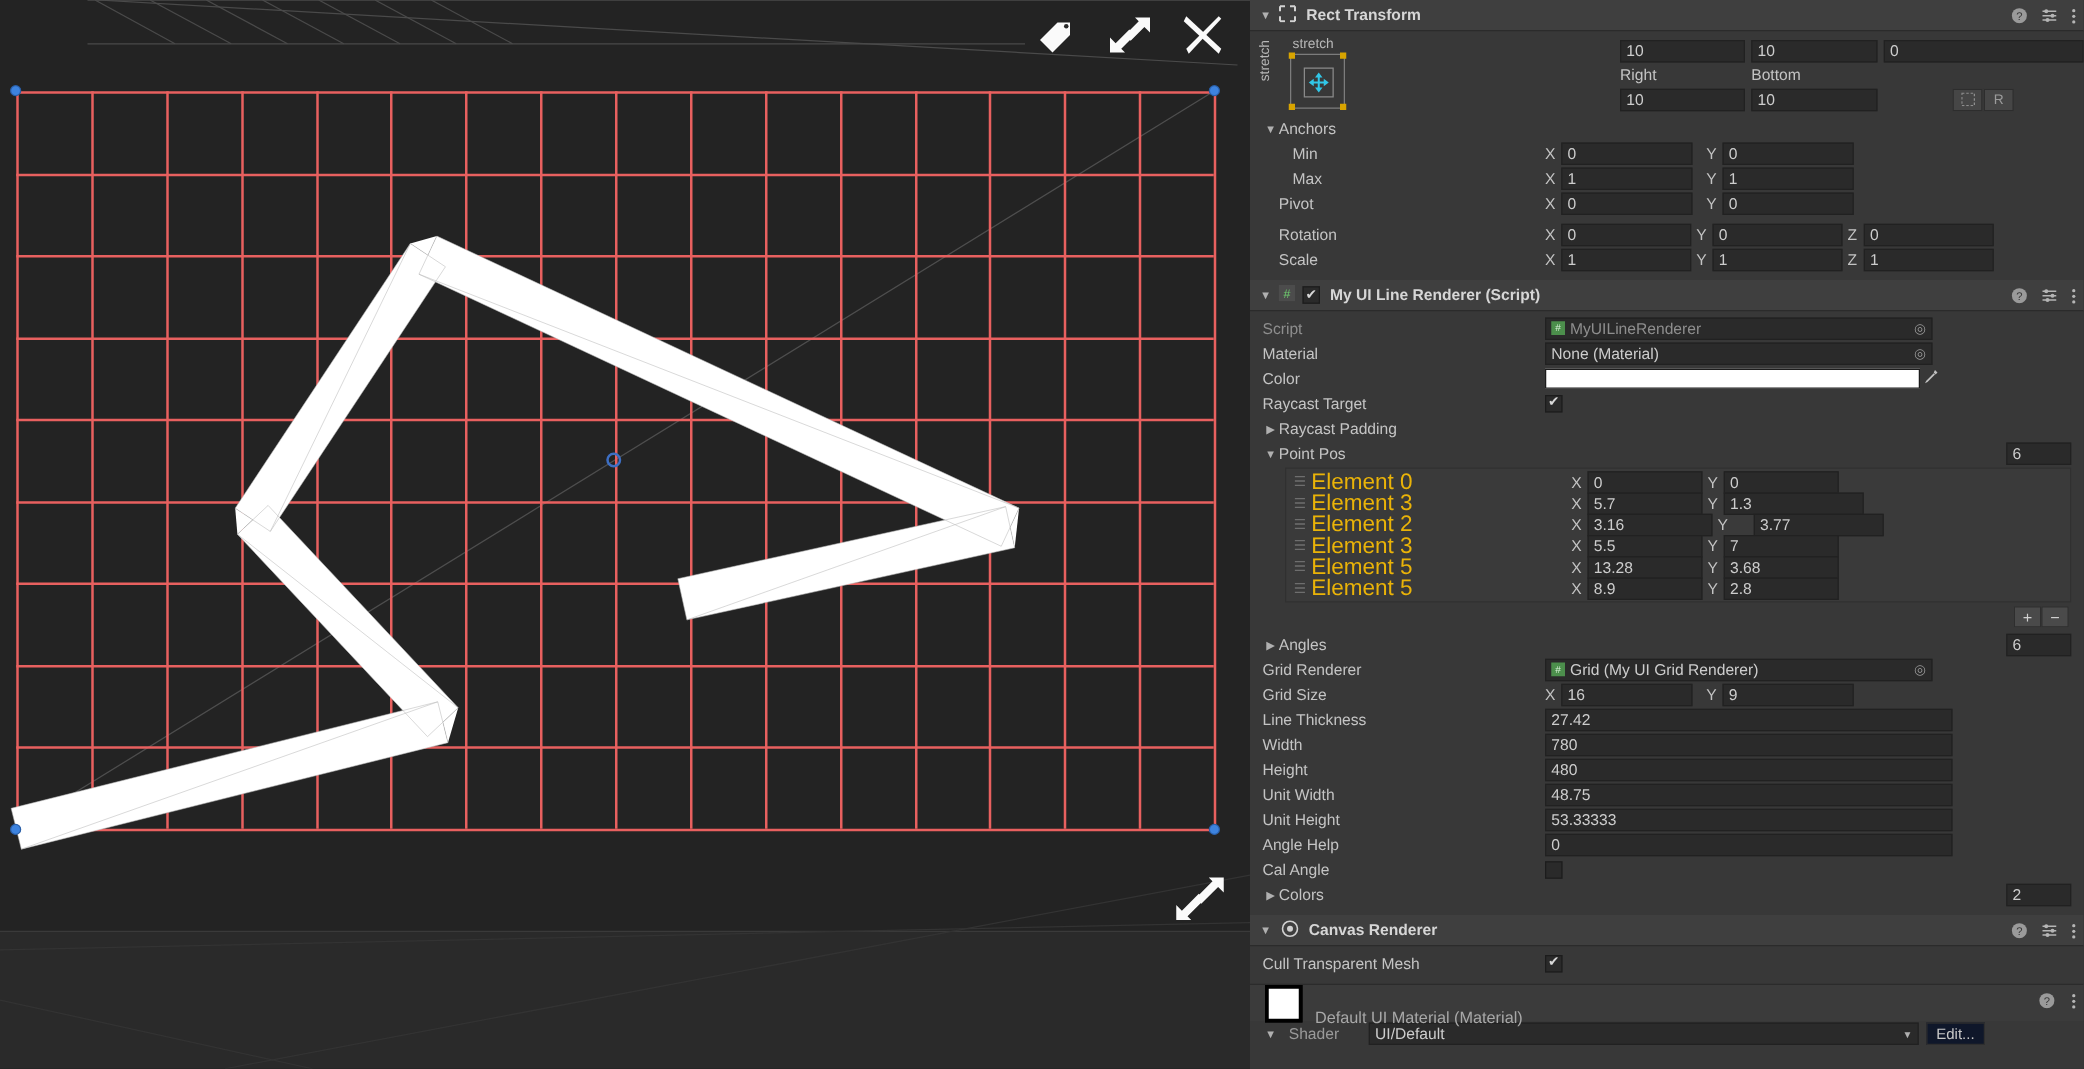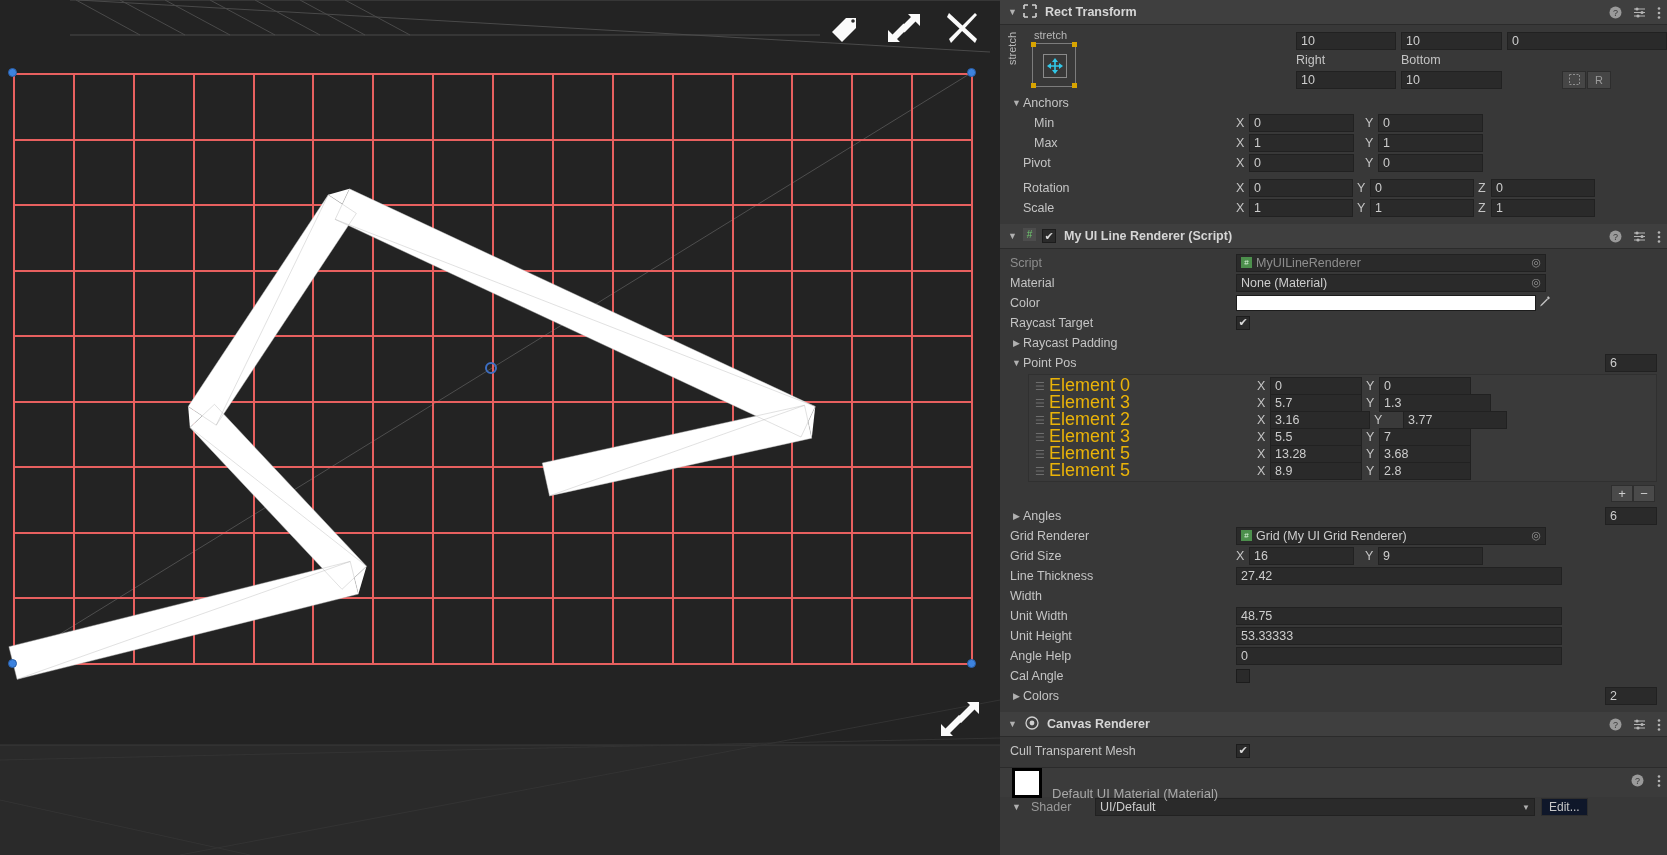--- a/index.html
+++ b/index.html
@@ -551,20 +551,25 @@
         <span class="fld" style="width:105px;margin-right:11px;">16</span>
         <span class="axis">Y</span>
         <span class="fld" style="width:105px;">9</span>
       </div>
       <div class="row">
         <span class="lbl lbl-col">Line Thickness</span>
         <span class="fld" style="width:326px;">27.42</span>
       </div>
       <div class="row">
         <span class="lbl lbl-col">Width</span>
+        <span class="fld" style="width:326px;">780</span>
+      </div>
+      <div class="row">
+        <span class="lbl lbl-col">Height</span>
+        <span class="fld" style="width:326px;">480</span>
       </div>
       <div class="row">
         <span class="lbl lbl-col">Unit Width</span>
         <span class="fld" style="width:326px;">48.75</span>
       </div>
       <div class="row">
         <span class="lbl lbl-col">Unit Height</span>
         <span class="fld" style="width:326px;">53.33333</span>
       </div>
       <div class="row">

